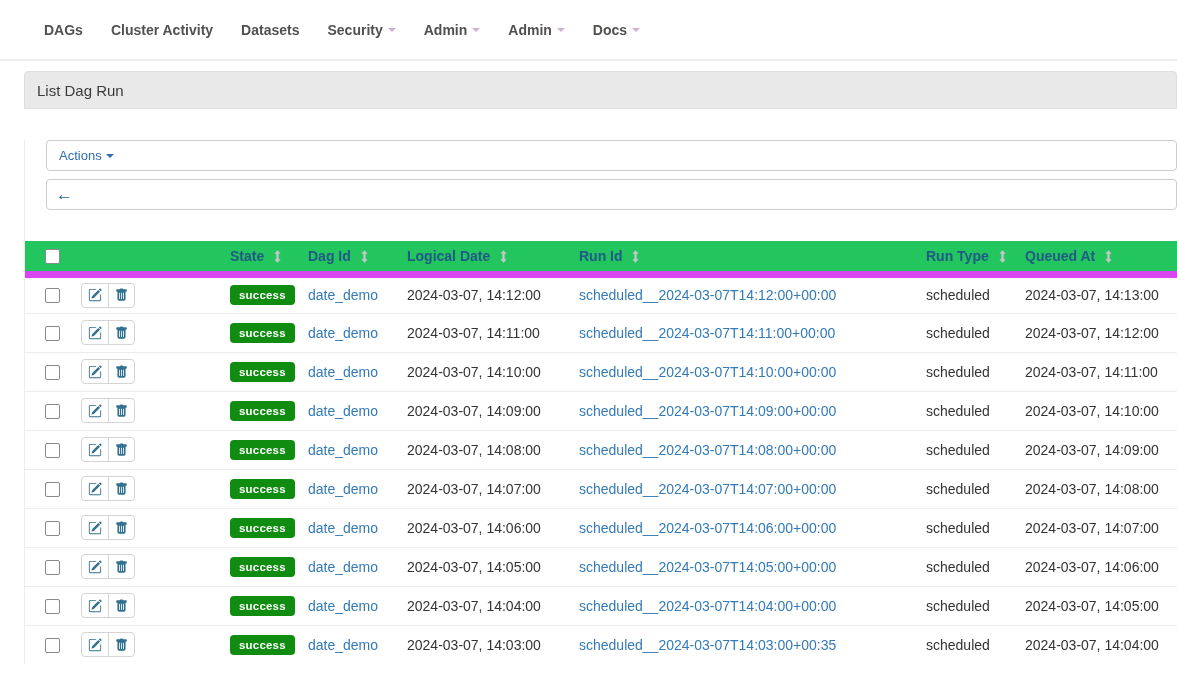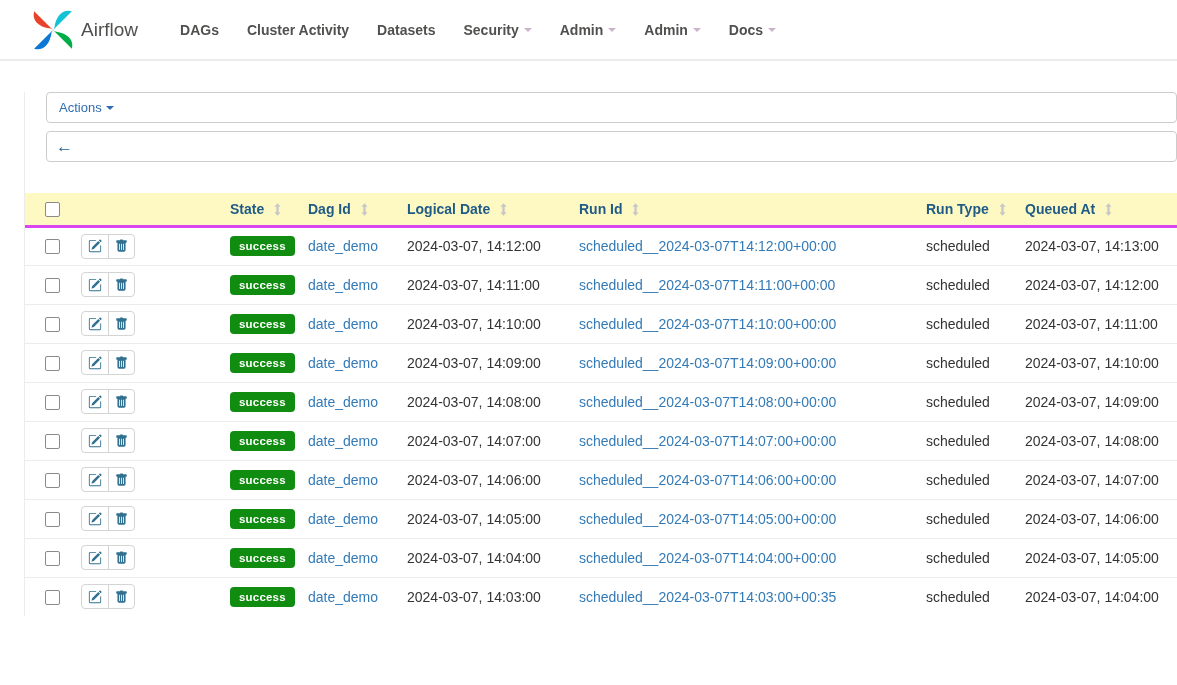--- a/index.html
+++ b/index.html
@@ -35,21 +35,21 @@
     font-size:15px;color:#333;cursor:pointer;}
   
   .toolbar{margin:31px 0 0 21px;display:flex;gap:8px;flex-direction:column;}
   .btn{height:31px;background:#fff;border:1px solid #ccc;border-radius:4px;
     color:var(--btn-blue);font-size:13px;padding:0 12px;display:inline-flex;
     align-items:center;cursor:pointer;font-family:inherit;}
   .btn .caret{border-top-color:var(--btn-blue);margin-left:4px;}
   .btn-back{padding:0 9px;font-size:17px;font-weight:700;color:#24618f;}
   
   table.listtable{margin-top:31px;border-collapse:collapse;table-layout:fixed;width:1153px;}
-  .listtable thead th{background:#fef9c3;height:33px;border-bottom:3px solid #d946ef;
+  .listtable thead th{background:#22c55e;height:33px;border-bottom:7px solid #d946ef;
     font-size:14px;color:var(--th-text);font-weight:700;text-align:left;padding:0 8px;
     cursor:pointer;white-space:nowrap;margin-left:17px;}
   .listtable tbody td{height:39px;border-top:1px solid #ececec;font-size:14px;color:#333;
     padding:0 8px;vertical-align:middle;white-space:nowrap;overflow:hidden;}
   .listtable tbody tr:first-child td{border-top:none;}
   .col-check{padding-left:20px !important;}
   .col-actions{padding-left:10px !important;}
   .sort-icon{margin-left:5px;vertical-align:-2px;}
   .cb{appearance:none;-webkit-appearance:none;width:15px;height:15px;border:1px solid #8a8a8a;
     border-radius:2px;background:#fff;margin:0;vertical-align:middle;cursor:pointer;}
@@ -57,29 +57,20 @@
   .icon-btn{width:26px;height:23px;display:flex;align-items:center;justify-content:center;cursor:pointer;}
   .icon-btn + .icon-btn{border-left:1px solid #d4d4d4;}
   .badge-success{background:var(--success);color:#fff;font-size:11.5px;font-weight:700;
     padding:4px 9px;border-radius:4px;display:inline-block;letter-spacing:.2px;}
   .link{color:var(--link);text-decoration:none;cursor:pointer;}
 </style>
 </head>
 <body>
 
 <nav class="navbar">
-  <a class="brand">
-    <svg width="46" height="46" viewBox="0 0 100 100">
-      <path d="M50 50 L9 9 C4 27 16 43 45 47 Z" fill="#e8432a"></path>
-      <path d="M50 50 L9 9 C4 27 16 43 45 47 Z" transform="rotate(90 50 50)" fill="#12c3d5"></path>
-      <path d="M50 50 L9 9 C4 27 16 43 45 47 Z" transform="rotate(180 50 50)" fill="#00ad46"></path>
-      <path d="M50 50 L9 9 C4 27 16 43 45 47 Z" transform="rotate(270 50 50)" fill="#0a78d4"></path>
-    </svg>
-    <span class="brand-text">Airflow</span>
-  </a>
   <div class="nav-items" id="nav-items">
       <a class="nav-item">
     <span class="nav-label">DAGs</span>
 
   </a>
       <a class="nav-item">
     <span class="nav-label">Cluster Activity</span>
 
   </a>
       <a class="nav-item">
@@ -99,20 +90,21 @@
     <span class="caret"></span>
   </a>
       <a class="nav-item">
     <span class="nav-label">Docs</span>
     <span class="caret"></span>
   </a>
     </div>
 </nav>
 
 <div class="panel">
+  <div class="panel-heading">List Dag Run</div>
   <div class="panel-body">
 
 
     <div class="toolbar">
       <button class="btn">
         <span>Actions</span>
         <span class="caret"></span>
       </button>
       <button class="btn btn-back">
         <span>←</span>

